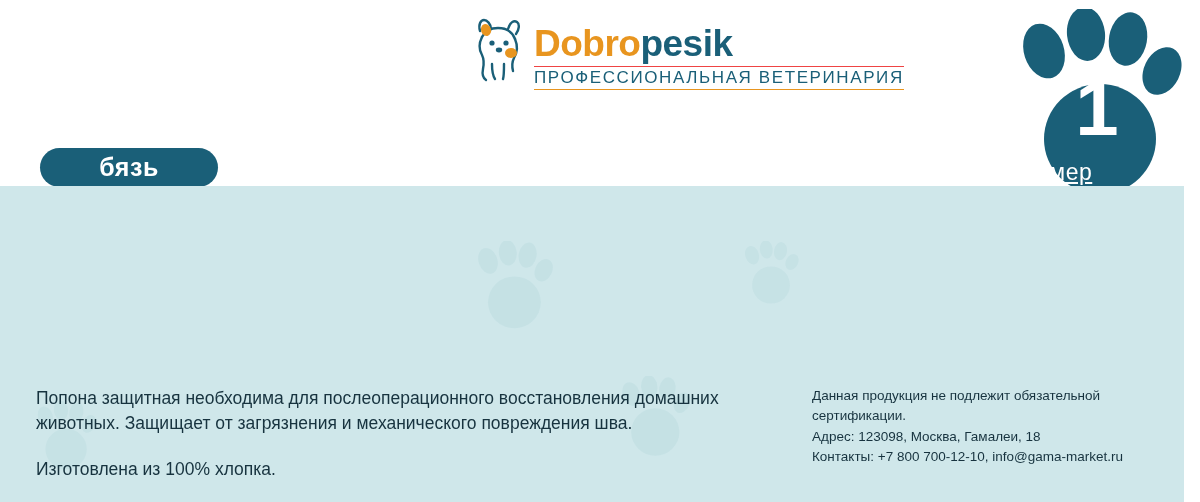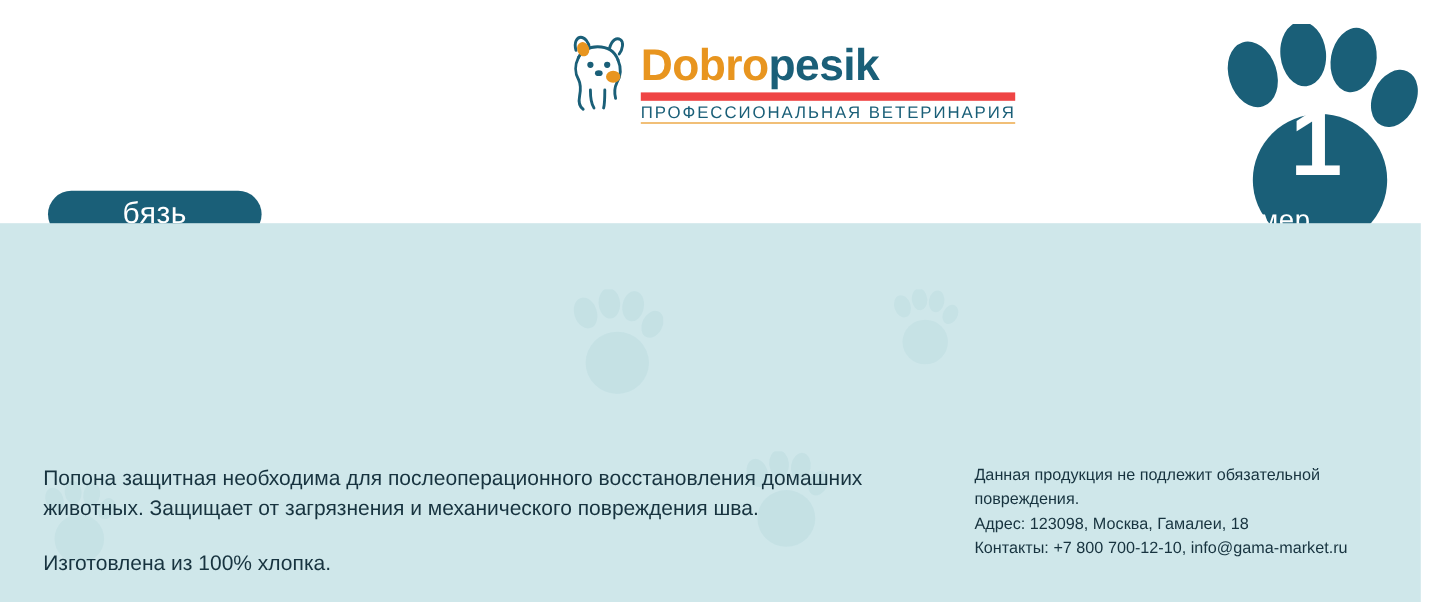--- a/index.html
+++ b/index.html
@@ -10,21 +10,21 @@
     overflow: hidden;
   }
   .label {
     position: relative;
     width: 1200px; height: 502px;
     background: #ffffff;
     overflow: hidden;
   }
   
   .top-band {
-    position: absolute; left: 0; top: 16px; width: 1200px; height: 186px;
+    position: absolute; left: 0; top: 5px; width: 1200px; height: 186px;
     background: #ffffff;
   }
   
   .body-band {
     position: absolute; left: 0; top: 186px; width: 1184px; height: 316px;
     background: #cfe7ea;
     overflow: hidden;
   }
   
   .paw {
@@ -41,43 +41,43 @@
   .logo-dog { width: 58px; height: 66px; margin-right: 6px; }
   .logo-text { display: flex; flex-direction: column; padding-top: 8px;}
   .logo-word {
     font-size: 37px; font-weight: bold; letter-spacing: -0.5px; line-height: 1;
     white-space: nowrap;
   }
   .logo-word .dobro { color: #e8951f; }
   .logo-word .pesik { color: #1a5f78; }
   .logo-sub {
     margin-top: 4px;
-    font-size: 14px; letter-spacing: 1.6px; color: #1a5f78;
+    font-size: 17px; letter-spacing: 1.6px; color: #1a5f78;
     white-space: nowrap;
-    border-top: 7px solid #ef4444;
+    border-top: 1px solid #ef4444;
     border-bottom: 1px solid #e8951f;
     padding: 1px 0 1px 0;
     text-align: right;
   }
 
   
   .title {
     position: absolute; left: 36px; top: 78px;
     font-size: 49px; font-weight: bold; color: #1a5f78;
     letter-spacing: -0.5px;
     white-space: nowrap;
   }
   .fabric-pill {
     position: absolute; left: 40px; top: 143px;
     width: 178px; height: 39px;
     background: #1a5f78; border-radius: 20px;
     display: flex; align-items: center; justify-content: center;
   }
   .fabric-pill span {
-    color: #ffffff; font-size: 25px; font-weight: normal; letter-spacing: 0.5px;
+    color: #ffffff; font-size: 25px; font-weight: bold; letter-spacing: 0.5px;
   }
 
   
   .size-badge {
     position: absolute; right: 18px; top: 4px; width: 170px; height: 190px;
   }
   .size-badge svg { position: absolute; left: 0; top: 0; }
   .size-number {
     position: absolute; left: 0; top: 60px; width: 170px;
     text-align: center; color: #ffffff; font-size: 78px; font-weight: bold;
@@ -190,20 +190,20 @@
       </svg>
     </div>
 
     <div class="left-col">
       <div class="p1">Попона защитная необходима для послеоперационного восстановления домашних животных. Защищает от загрязнения и механического повреждения шва.</div>
       <div class="p2">Изготовлена из 100% хлопка.</div>
       <div class="p3">Положите попону под животом питомца и завяжите ленты попарно согласно схеме:</div>
     </div>
 
     <div class="right-col">
-      <div class="r-block">Данная продукция не подлежит обязательной повреждения.</div>
+      <div class="r-block">Данная продукция не подлежит обязательной сертификации.</div>
       <div class="r-block">Адрес: 123098, Москва, Гамалеи, 18</div>
       <div class="r-block">Контакты: +7 800 700-12-10, info@gama-market.ru</div>
 
     </div>
 
   </div>
 </div>
 
 </body></html>

